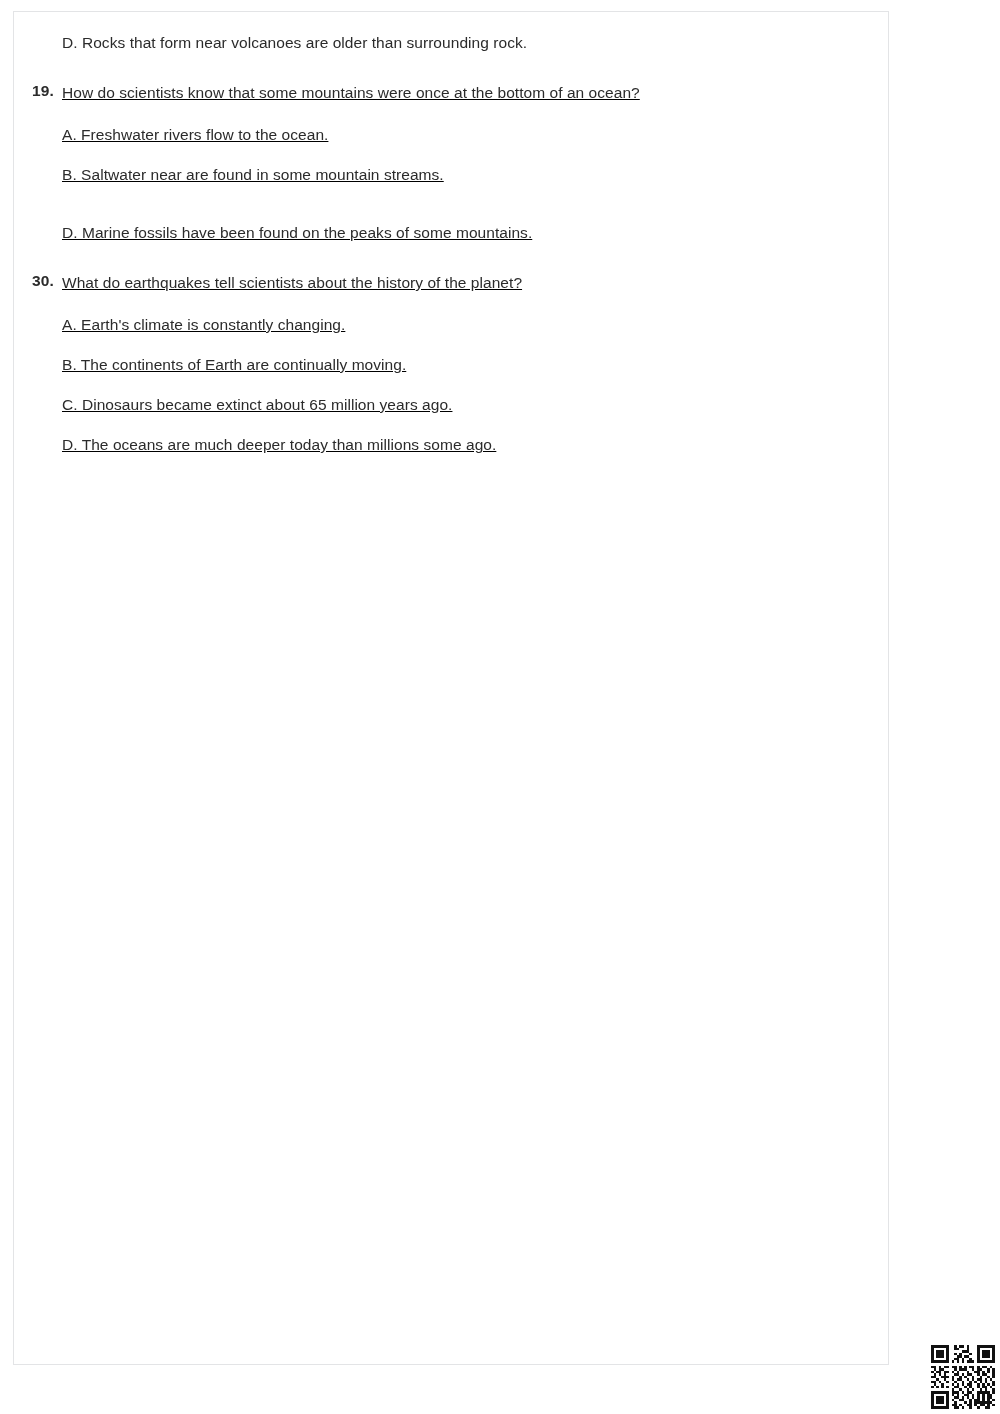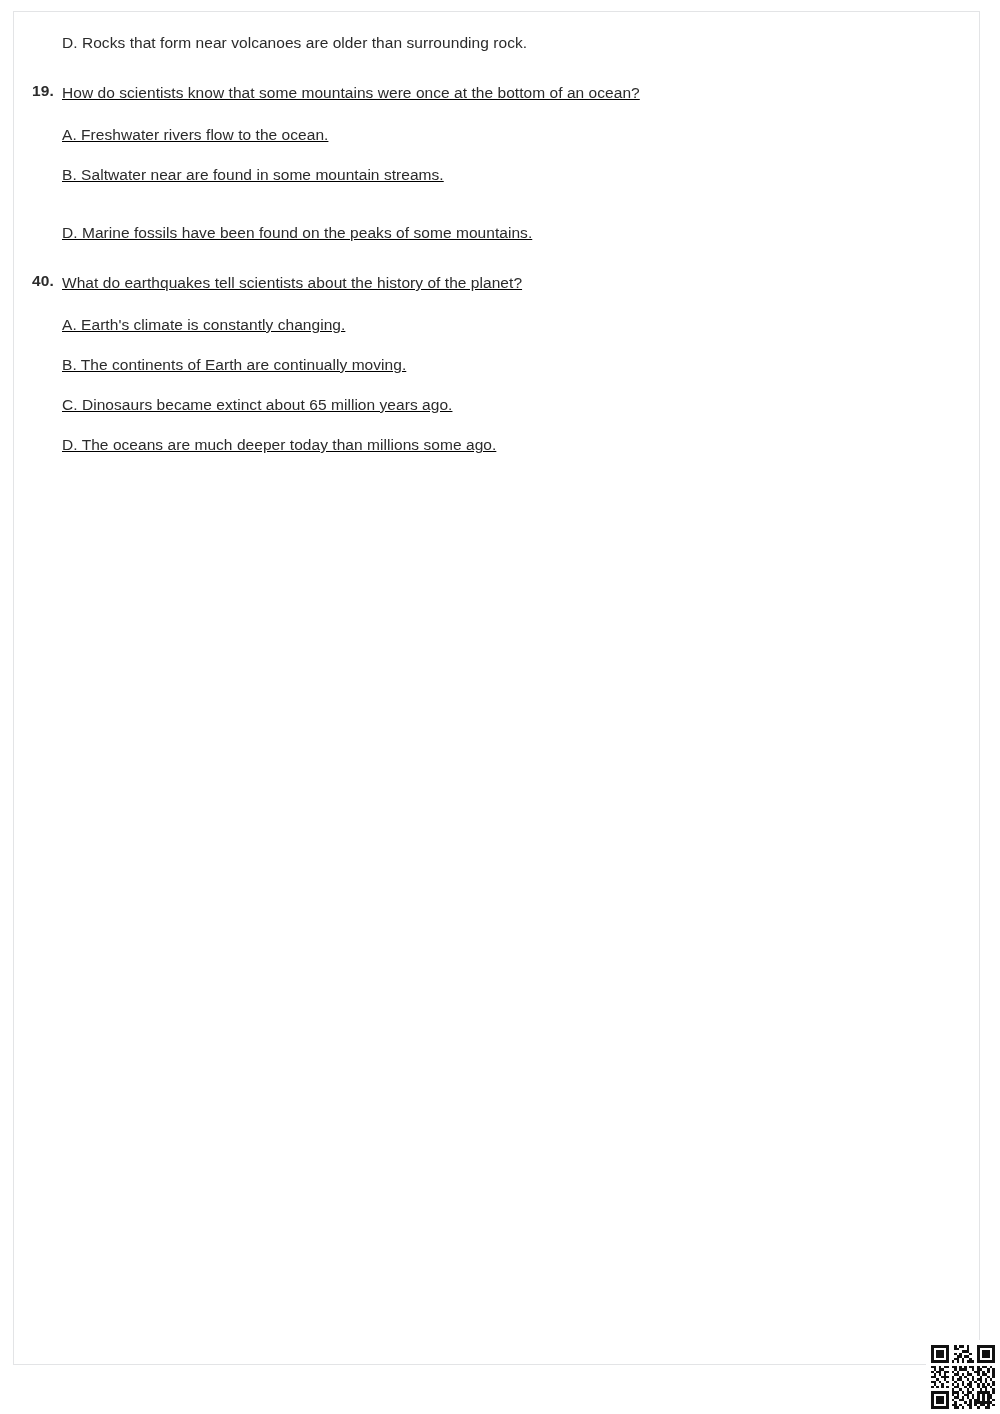--- a/index.html
+++ b/index.html
@@ -13,21 +13,21 @@
     position: relative;
     font-family: "Liberation Sans", sans-serif;
     -webkit-font-smoothing: antialiased;
   }
 
   
   .page-frame {
     position: absolute;
     left: 13px;
     top: 11px;
-    width: 967px;
+    width: 876px;
     height: 1354px;
     border: 1px solid #e3e4e6;
     background: #ffffff;
     box-sizing: border-box;
   }
 
   .page-body {
     position: absolute;
     left: 0;
     top: 0;
@@ -155,21 +155,21 @@
       <div class="opt">B. Saltwater near are found in some mountain streams.</div>
       <div class="gap-opt"></div>
       <div class="gap-opt"></div>
       <div class="opt">D. Marine fossils have been found on the peaks of some mountains.</div>
     </div>
 
     <div class="gap-q"></div>
 
     <div class="q-block">
       <div class="q-head">
-        <span class="q-num">40.</span>
+        <span class="q-num">30.</span>
         <span class="q-text">What do earthquakes tell scientists about the history of the planet?</span>
       </div>
 
       <div class="gap-opt"></div>
       <div class="opt">A. Earth's climate is constantly changing.</div>
       <div class="gap-opt"></div>
       <div class="opt">B. The continents of Earth are continually moving.</div>
       <div class="gap-opt"></div>
       <div class="opt">C. Dinosaurs became extinct about 65 million years ago.</div>
       <div class="gap-opt"></div>

